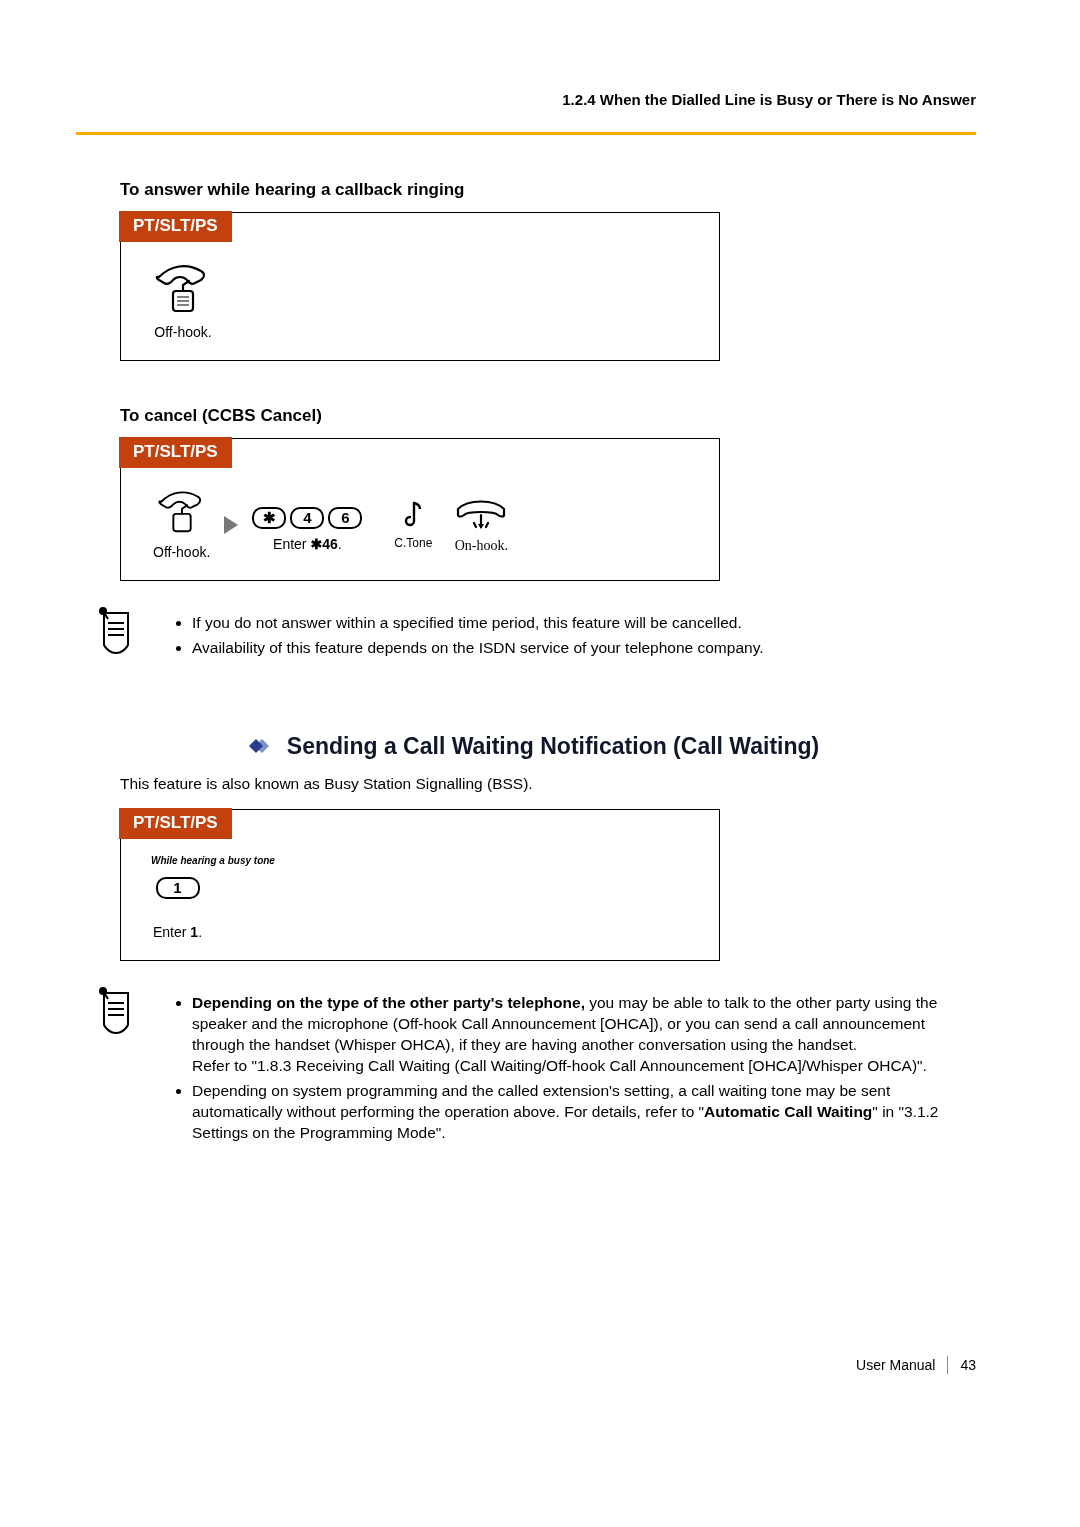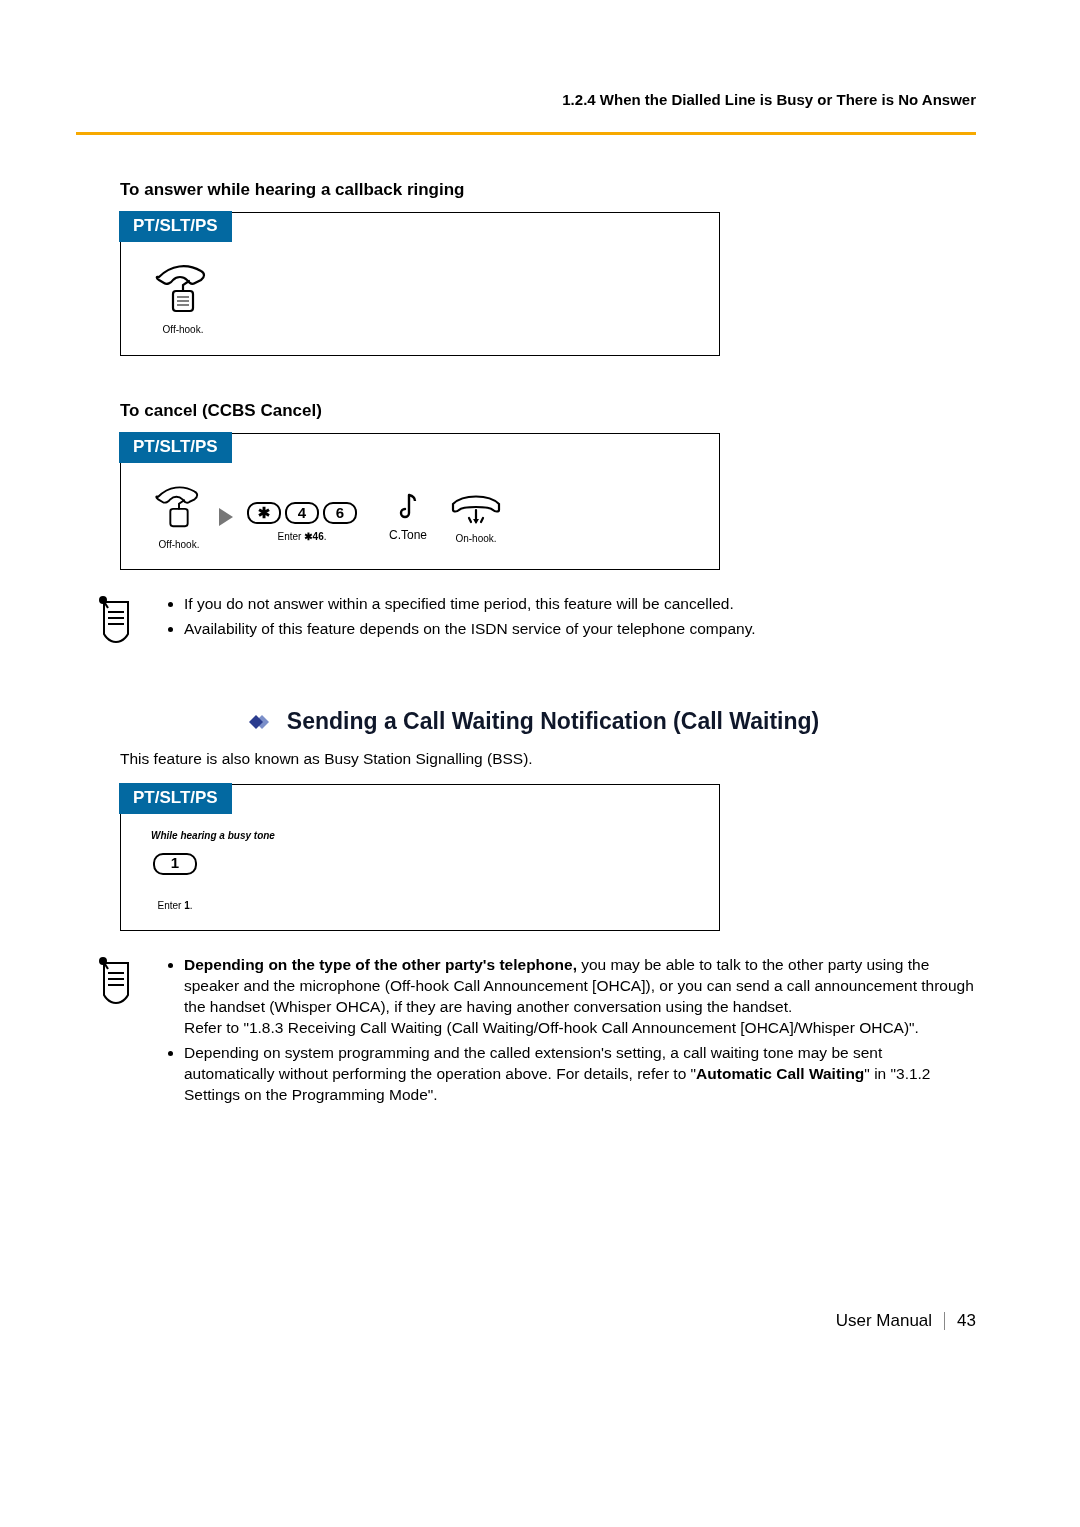--- a/index.html
+++ b/index.html
@@ -33,34 +33,34 @@
   }
   .procbox {
     border: 1.5px solid #000;
     width: 600px;
     position: relative;
     padding: 44px 0 18px 0;
   }
   .tab {
     position: absolute;
     top: -2px; left: -2px;
-    background: #0369a1;
+    background: #c2410c;
     color: #fff;
     font-weight: bold;
     font-size: 17px;
     padding: 4px 14px 4px 14px;
   }
   .row {
     display: flex;
     align-items: center;
     gap: 14px;
     padding: 6px 22px 0 32px;
   }
   .col { display: flex; flex-direction: column; align-items: center; gap: 6px; }
-  .caption { font-size: 10px; }
+  .caption { font-size: 14px; }
   .caption b { font-weight: bold; }
   .italic { font-style: italic; font-size: 10px; padding: 0 0 10px 30px; font-weight: bold; }
   .tri {
     width: 0; height: 0;
     border-top: 9px solid transparent;
     border-bottom: 9px solid transparent;
     border-left: 14px solid #777;
   }
   .key {
     display: inline-flex;
@@ -72,39 +72,39 @@
     font-size: 15px;
     background: #fff;
   }
   .keys { display: flex; gap: 4px; align-items: center; margin-top:10px; }
   svg { display: block; }
   .note-row {
     display: flex;
     gap: 28px;
     margin: 24px 0 0 18px;
   }
-  .note-list { margin: 0; padding-left: 18px; }
+  .note-list { margin: 8px; padding-left: 18px; }
   .note-list li { margin-bottom: 4px; }
   .h2 {
     color: #0f172a;
     font-weight: bold;
     font-size: 23px;
     display: flex;
     align-items: center;
     gap: 10px;
     margin: 60px 0 12px 0;
     justify-content: center;
   }
   .para { margin: 0 0 4px 0; }
   .footer {
     display: flex;
     justify-content: flex-end;
     align-items: center;
     gap: 12px;
-    font-size: 17px;
+    font-size: 14px;
     margin-top: 200px;
   }
   .footer .divider { border-left: 1px solid #888; height: 18px; }
   .narrow { max-width: 820px; }
 </style>
 </head>
 <body>
 
 <div class="page">
   <div class="header-text">1.2.4 When the Dialled Line is Busy or There is No Answer</div>
@@ -162,21 +162,21 @@
         </div>
         <div class="col" style="margin-left:18px;text-align:center;">
           <span>
             <svg width="26" height="30" viewBox="0 0 26 30">
                 <path d="M14 4 L14 22 A4 4 0 1 1 10 18" fill="none" stroke="#000" stroke-width="2.4" stroke-linecap="round"></path>
                 <path d="M14 4 C18 5 20 7 20 10" fill="none" stroke="#000" stroke-width="2.4"></path>
               </svg>
           </span>
           <div class="caption" style="font-size:12px;">C.Tone</div>
         </div>
-        <div class="col" style="margin-left:8px;">
+        <div class="col" style="margin-left:8px;font-family:Liberation Serif, serif;">
           <span>
             <svg width="54" height="36" viewBox="0 0 54 36">
                 <g fill="none" stroke="#000" stroke-width="2.2">
                   <path d="M4 14 C14 4 40 4 50 14 L50 20 C50 22 46 22 44 20 C40 16 14 16 10 20 C8 22 4 22 4 20 Z"></path>
                   <path d="M27 20 L27 32" stroke-linecap="round"></path>
                   <path d="M22 32 L20 28 M32 32 L34 28" stroke-linecap="round"></path>
                 </g>
                 <path d="M27 32 L27 32"></path>
                 <polygon points="27,34 24,29 30,29" fill="#000"></polygon>
               </svg>

